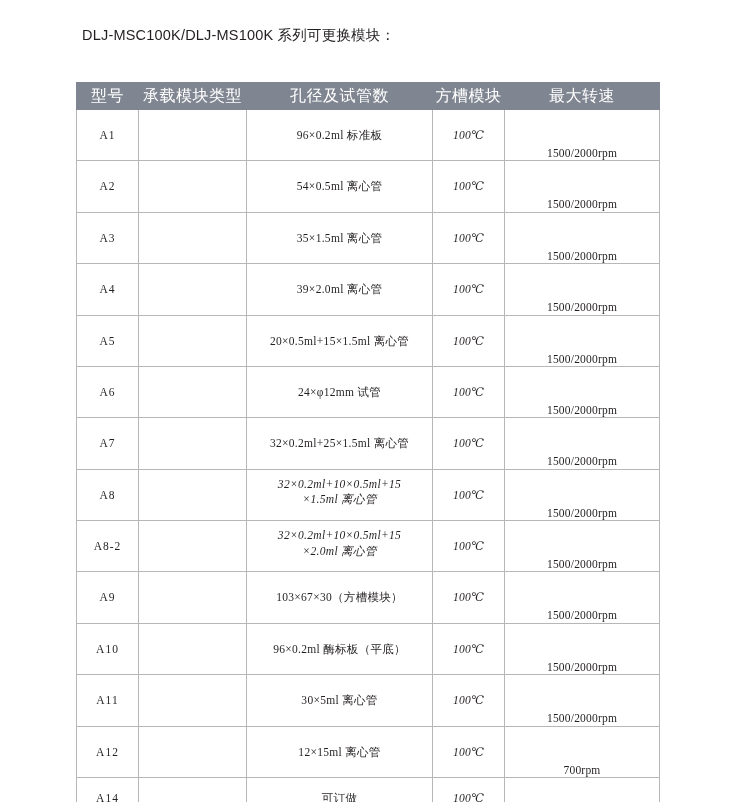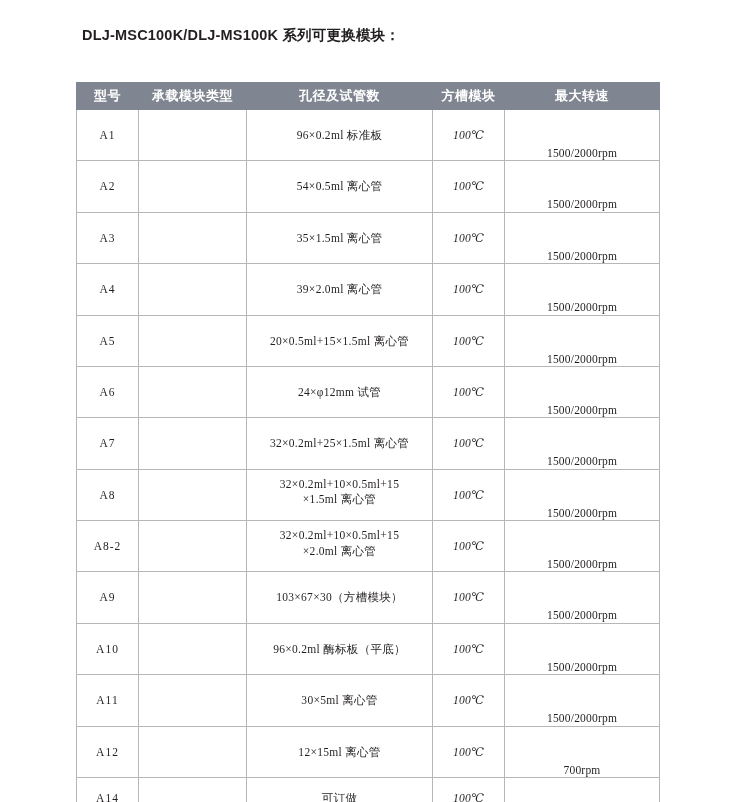--- a/index.html
+++ b/index.html
@@ -19,21 +19,21 @@
     width: 735px;
     height: 802px;
     box-sizing: border-box;
   }
   .title {
     position: absolute;
     left: 82px;
     top: 26px;
     font-family: "Liberation Sans", "DejaVu Sans", sans-serif;
     font-size: 14.5px;
-    font-weight: bold;
+    font-weight: normal;
     color: #231f20;
     letter-spacing: 0.2px;
     white-space: nowrap;
   }
   table.module-table {
     position: absolute;
     left: 76px;
     top: 82px;
     width: 583px;
     border-collapse: collapse;
@@ -46,22 +46,22 @@
     vertical-align: middle;
     font-size: 11.5px;
     color: #231f20;
     padding: 0;
   }
   table.module-table thead th {
     background: #808691;
     color: #ffffff;
     height: 26px;
     font-family: "Liberation Sans", "DejaVu Sans", sans-serif;
-    font-weight: bold;
-    font-size: 13px;
+    font-weight: normal;
+    font-size: 16px;
     border-color: #808691;
     letter-spacing: 0.5px;
     text-align: center;
   }
   table.module-table tbody td {
     height: 40.6px;
     background: #ffffff;
     line-height: 1.25;
   }
   .c-model   { width: 62px; }
@@ -79,20 +79,21 @@
   }
   .cell-clip {
     display: block;
     height: 40px;
     overflow: hidden;
     padding-top: 2px;
     box-sizing: border-box;
     white-space: pre-line;
     line-height: 1.35;
     letter-spacing: 0.3px;
+    font-style: italic;
   }
   td.model .cell-text { letter-spacing: 1px; }
   td.temp .cell-text  { letter-spacing: 0.2px; font-style: italic; }
   td.speed .cell-text { letter-spacing: 0.2px; margin-top: 36px; }
 </style>
 </head>
 <body>
 
 <div class="page">
 

